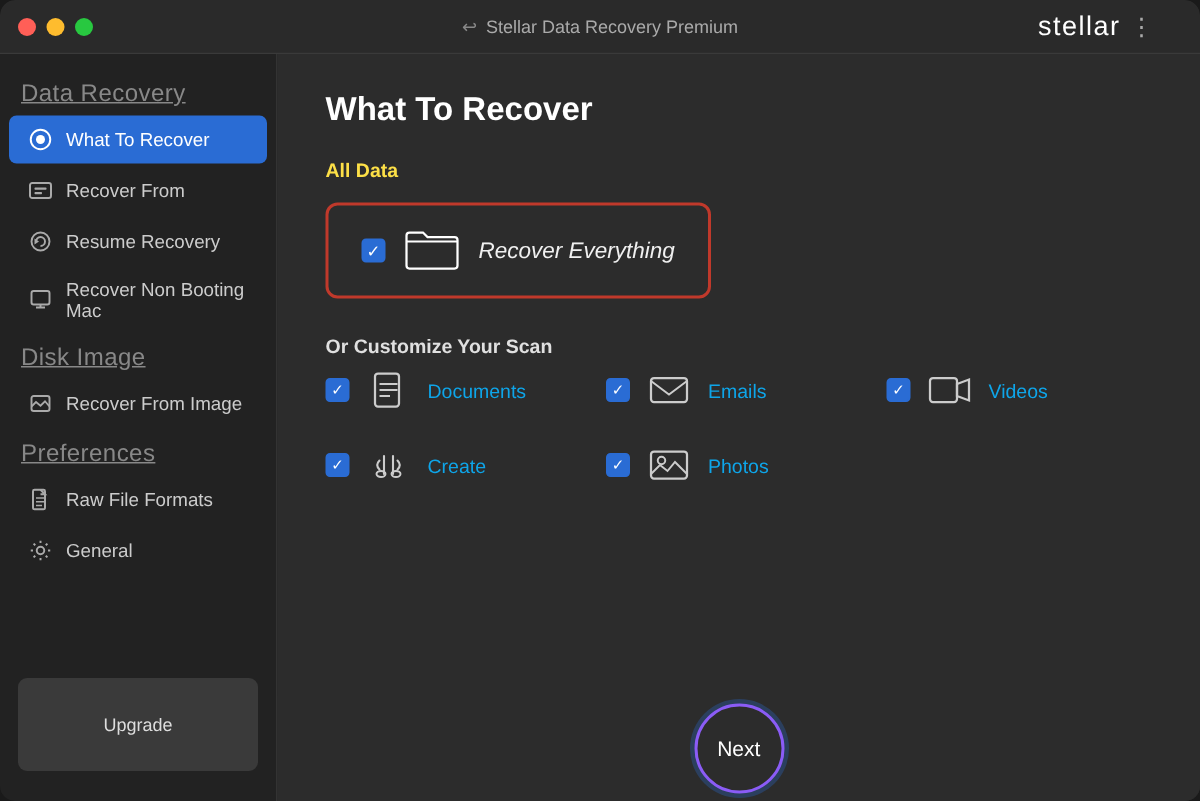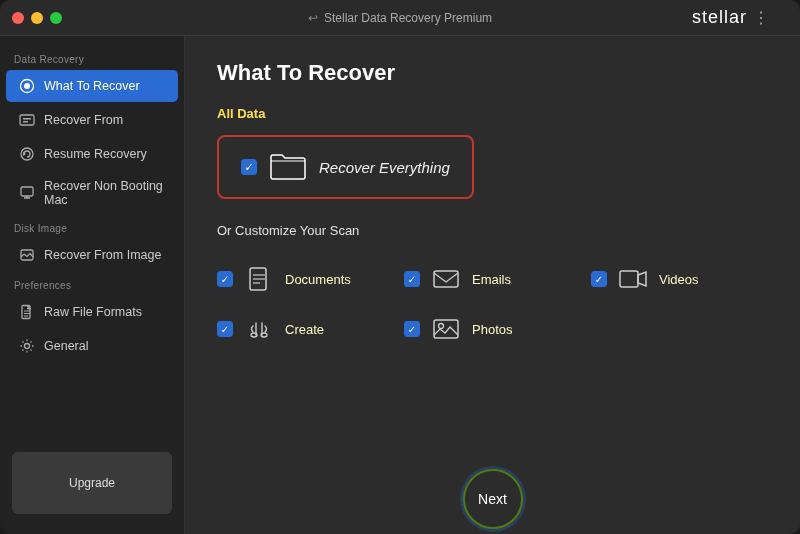--- a/index.html
+++ b/index.html
@@ -74,25 +74,26 @@
     .sidebar {
       width: 185px;
       background: #222222;
       height: 100%;
       display: flex;
       flex-direction: column;
       padding: 10px 0;
       border-right: 1px solid #333;
     }
     .sidebar-section-label {
-      font-size: 10px;
+      font-size: 16px;
       color: #888;
       padding: 8px 14px 4px;
       text-transform: none;
       letter-spacing: 0.3px;
+      text-decoration: underline;
     }
     .sidebar-item {
       display: flex;
       align-items: center;
       padding: 7px 12px;
       cursor: pointer;
       font-size: 12.5px;
       color: #ccc;
       gap: 8px;
       border-radius: 5px;
@@ -182,23 +183,23 @@
     .re-label {
       font-size: 15px;
       color: #f0f0f0;
       font-weight: 400;
       font-style: italic;
     }
 
     
     .customize-label {
       font-size: 13px;
-      font-weight: 400;
+      font-weight: 700;
       color: #e0e0e0;
-      margin-bottom: 25px;
+      margin-bottom: 6px;
     }
     .scan-options-grid {
       display: grid;
       grid-template-columns: repeat(3, 1fr);
       gap: 18px 10px;
     }
     .scan-option {
       display: flex;
       align-items: center;
       gap: 10px;
@@ -223,41 +224,41 @@
     .scan-option-icon {
       width: 32px;
       height: 32px;
       display: flex;
       align-items: center;
       justify-content: center;
       flex-shrink: 0;
     }
     .scan-option-label {
       font-size: 13px;
-      color: #fef9c3;
+      color: #0ea5e9;
     }
 
     
     .bottom-bar {
       position: absolute;
       bottom: 0;
       left: 185px;
       right: 0;
       height: 70px;
       background: #2c2c2c;
       display: flex;
       align-items: center;
       justify-content: center;
     }
     .next-btn {
       width: 60px;
       height: 60px;
       border-radius: 50%;
       background: #2c2c2c;
-      border: 2px solid #4d7c0f;
+      border: 2px solid #8b5cf6;
       color: #fff;
       font-size: 14px;
       cursor: pointer;
       display: flex;
       align-items: center;
       justify-content: center;
       font-weight: 500;
       box-shadow: 0 0 0 3px rgba(42, 108, 212, 0.3);
     }
   </style>

